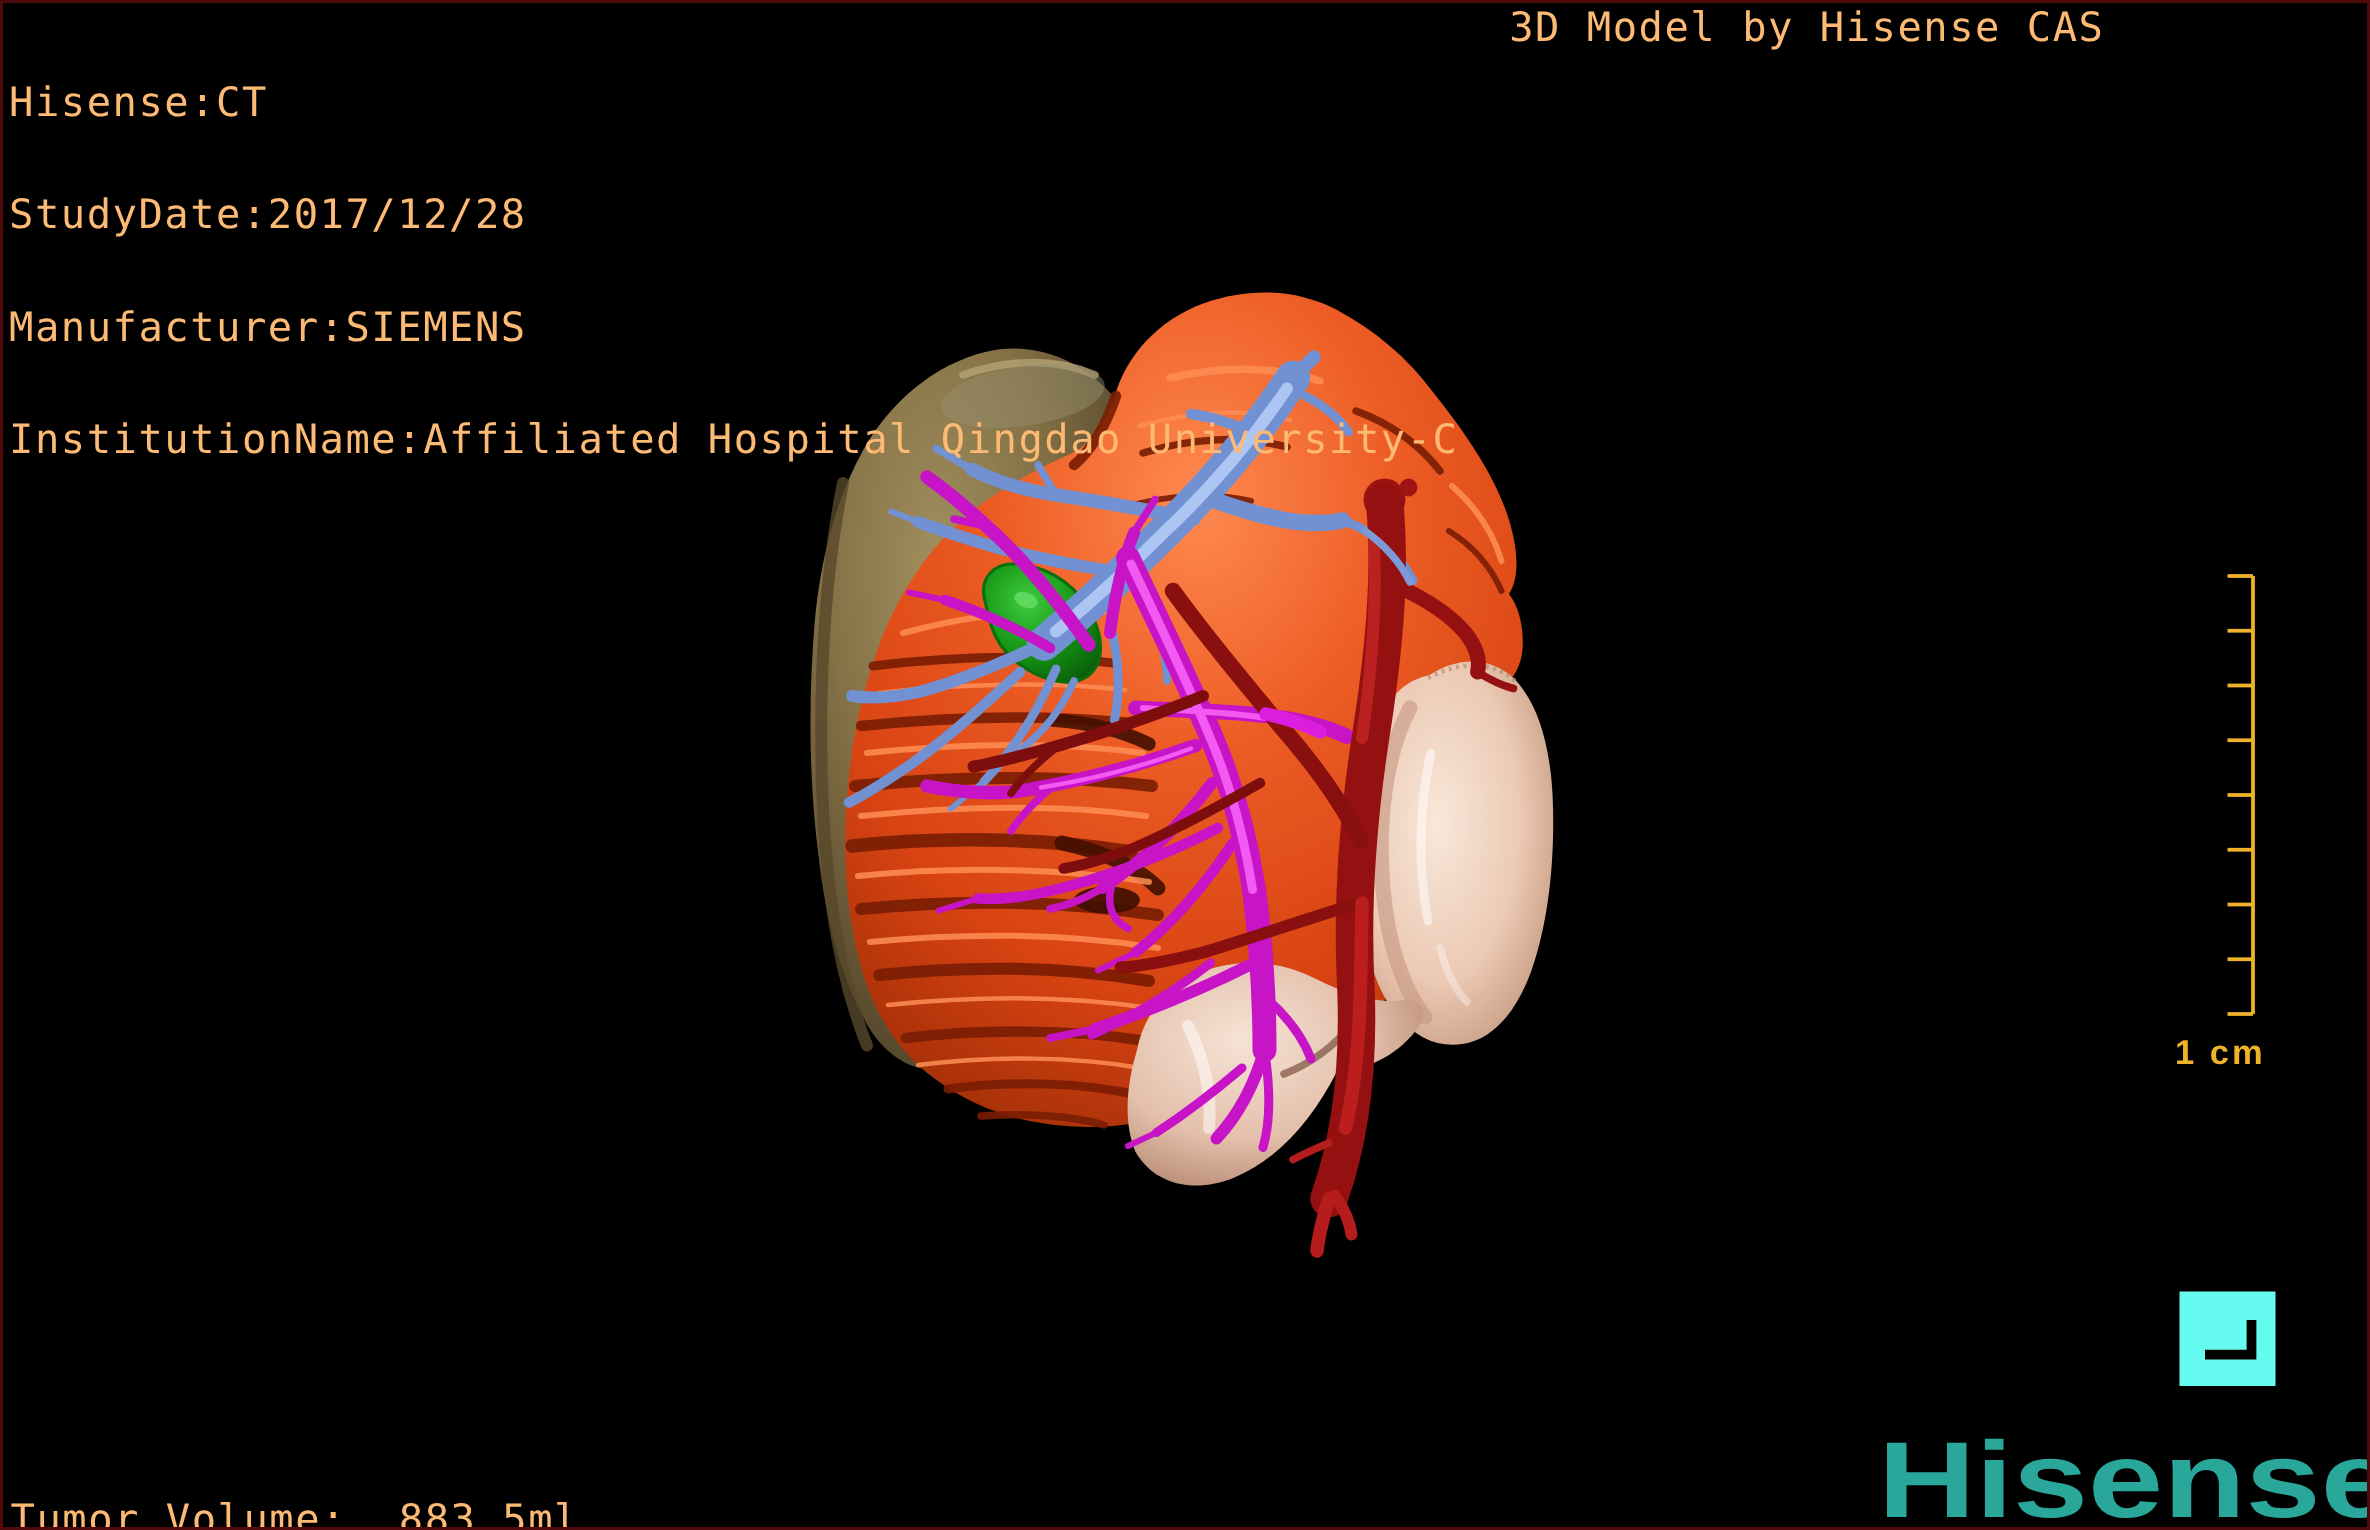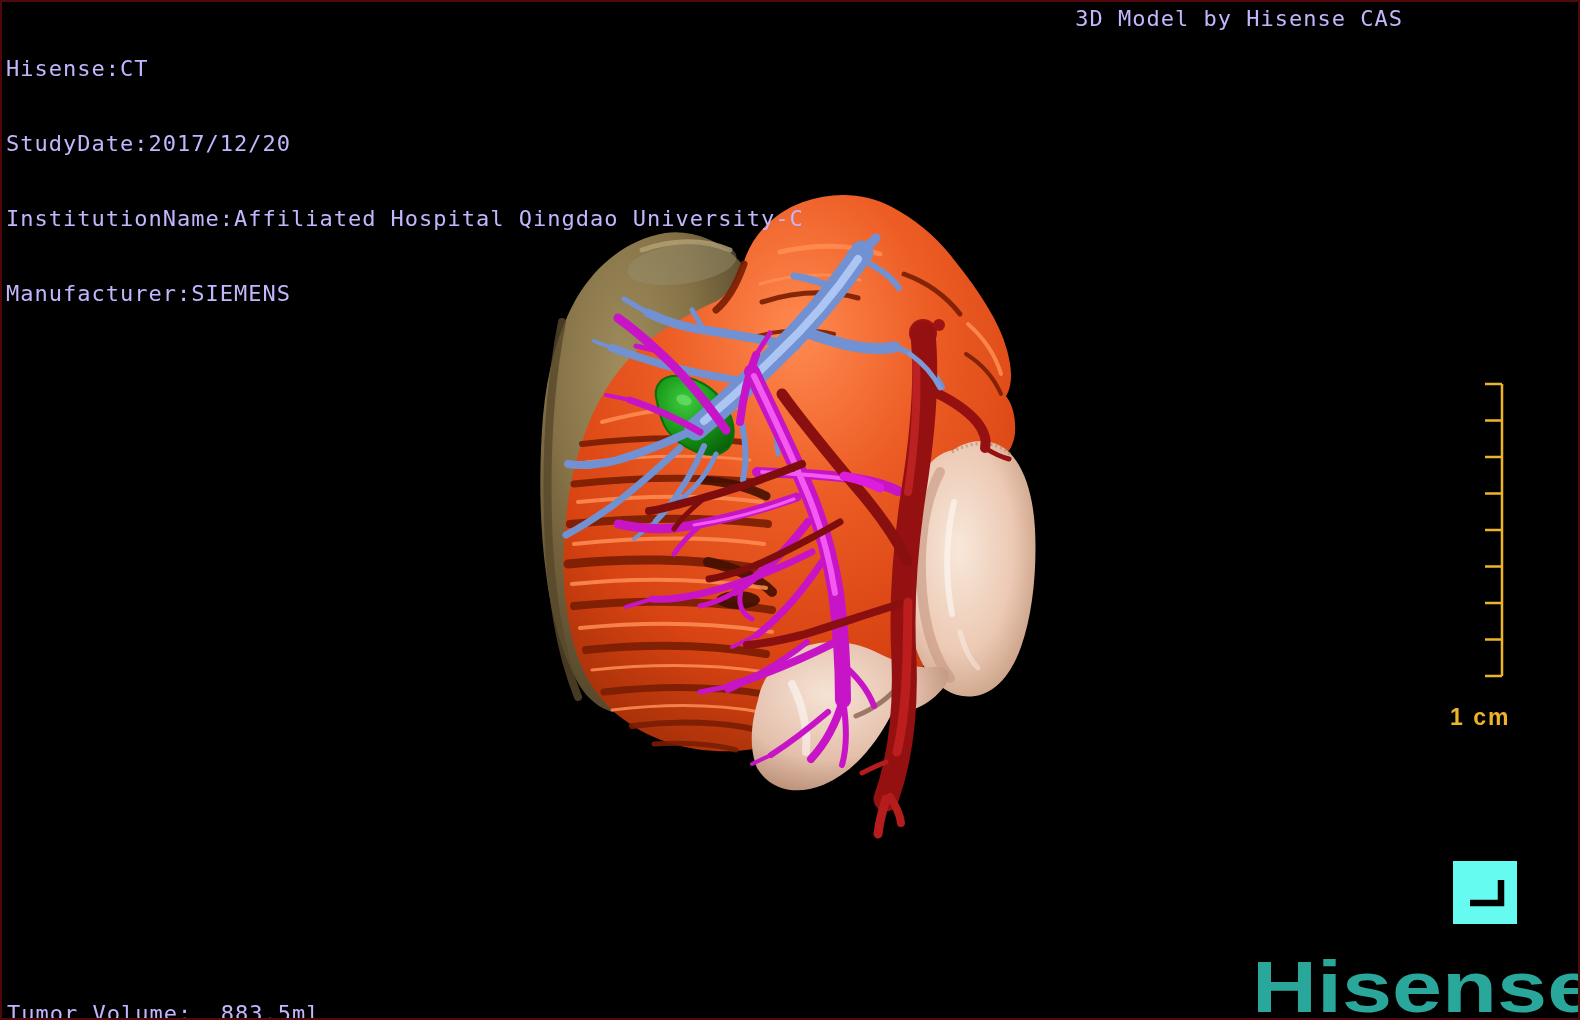--- a/index.html
+++ b/index.html
@@ -3,31 +3,31 @@
 <meta charset="utf-8">
 <style>
   html,body{margin:0;padding:0;background:#000;}
   .screen{
     position:relative;width:1580px;height:1020px;background:#000;
     overflow:hidden;box-sizing:border-box;border:2px solid #4e0a0a;
     font-family:"DejaVu Sans Mono", monospace;
   }
   .model-svg{position:absolute;left:0;top:0;width:1580px;height:1020px;}
   .overlay-text{
-    position:absolute;color:#c4b5fd;font-size:22px;line-height:25px;
+    position:absolute;color:#fdba74;font-size:27px;line-height:25px;
     letter-spacing:1px;white-space:pre;
   }
   .patient-info{left:4px;top:4px;}
   .caption{top:4px;right:175px;text-align:right;}
   .volumes{left:5px;top:949px;}
   .scalebar{position:absolute;left:1442px;top:372px;width:80px;}
   .scalebar svg{display:block;}
   .scalelabel{
     color:#efb329;font-family:"Liberation Sans",sans-serif;font-weight:bold;
-    font-size:23px;letter-spacing:2px;padding-left:6px;margin-top:18px;white-space:pre;
+    font-size:23px;letter-spacing:2px;padding-left:6px;margin-top:2px;white-space:pre;
   }
   .brand-icon{
     position:absolute;left:1451px;top:859px;width:64px;height:63px;
     background:#66fbf1;cursor:pointer;
   }
   .brand-logo{
     position:absolute;left:1250px;top:949px;height:62px;
     color:#2aa79b;font-family:"Liberation Sans",sans-serif;font-weight:bold;
     font-size:72px;line-height:72px;letter-spacing:0px;white-space:nowrap;
     transform:scaleX(1.25);transform-origin:0 0;
@@ -265,23 +265,23 @@
       <path stroke="#c22525" stroke-width="8" opacity="0.85" d="M 914 360 C 916 404 912 448 906 490"></path>
       <path stroke="#c02020" stroke-width="9" opacity="0.9" d="M 906 600 C 905 650 906 702 895 750"></path>
 
       <path stroke="#dd1ddd" stroke-width="9" d="M 842 474 C 856 477 868 481 878 486"></path>
       <path stroke="#7c9ad8" stroke-width="5" d="M 908 352 C 922 362 932 374 938 386"></path>
     </g>
   </svg>
 
   <div class="overlay-text patient-info">
     <div>Hisense:CT</div>
-    <div>StudyDate:2017/12/20</div>
+    <div>StudyDate:2017/12/28</div>
+    <div>Manufacturer:SIEMENS</div>
     <div>InstitutionName:Affiliated Hospital Qingdao University-C</div>
-    <div>Manufacturer:SIEMENS</div>
   </div>
 
   <div class="overlay-text caption">3D Model by Hisense CAS</div>
 
   <div class="scalebar">
     <svg width="70" height="312" viewBox="0 0 70 312">
       <g stroke="#efb329" stroke-width="2.5" fill="none">
         <line x1="58" y1="10" x2="58" y2="302"></line>
         <line x1="41" y1="10" x2="58" y2="10"></line>
         <line x1="41" y1="46.5" x2="58" y2="46.5"></line>

